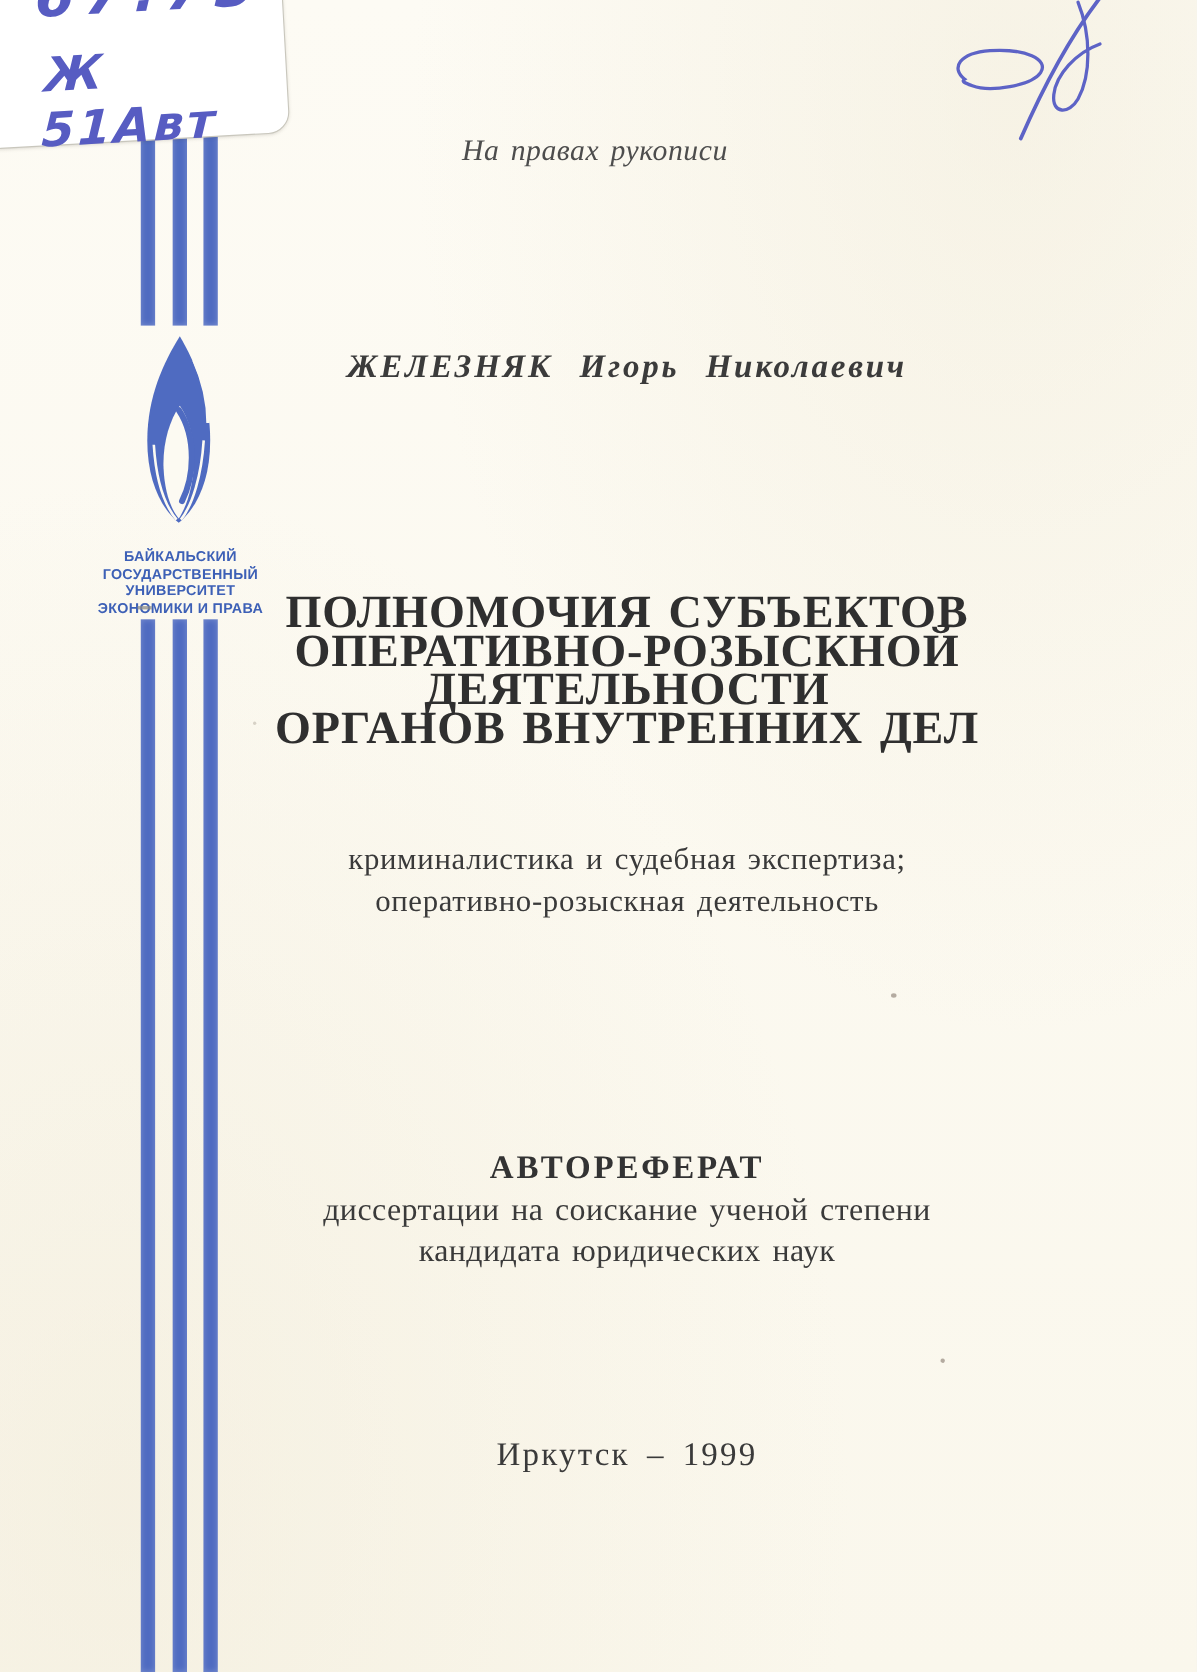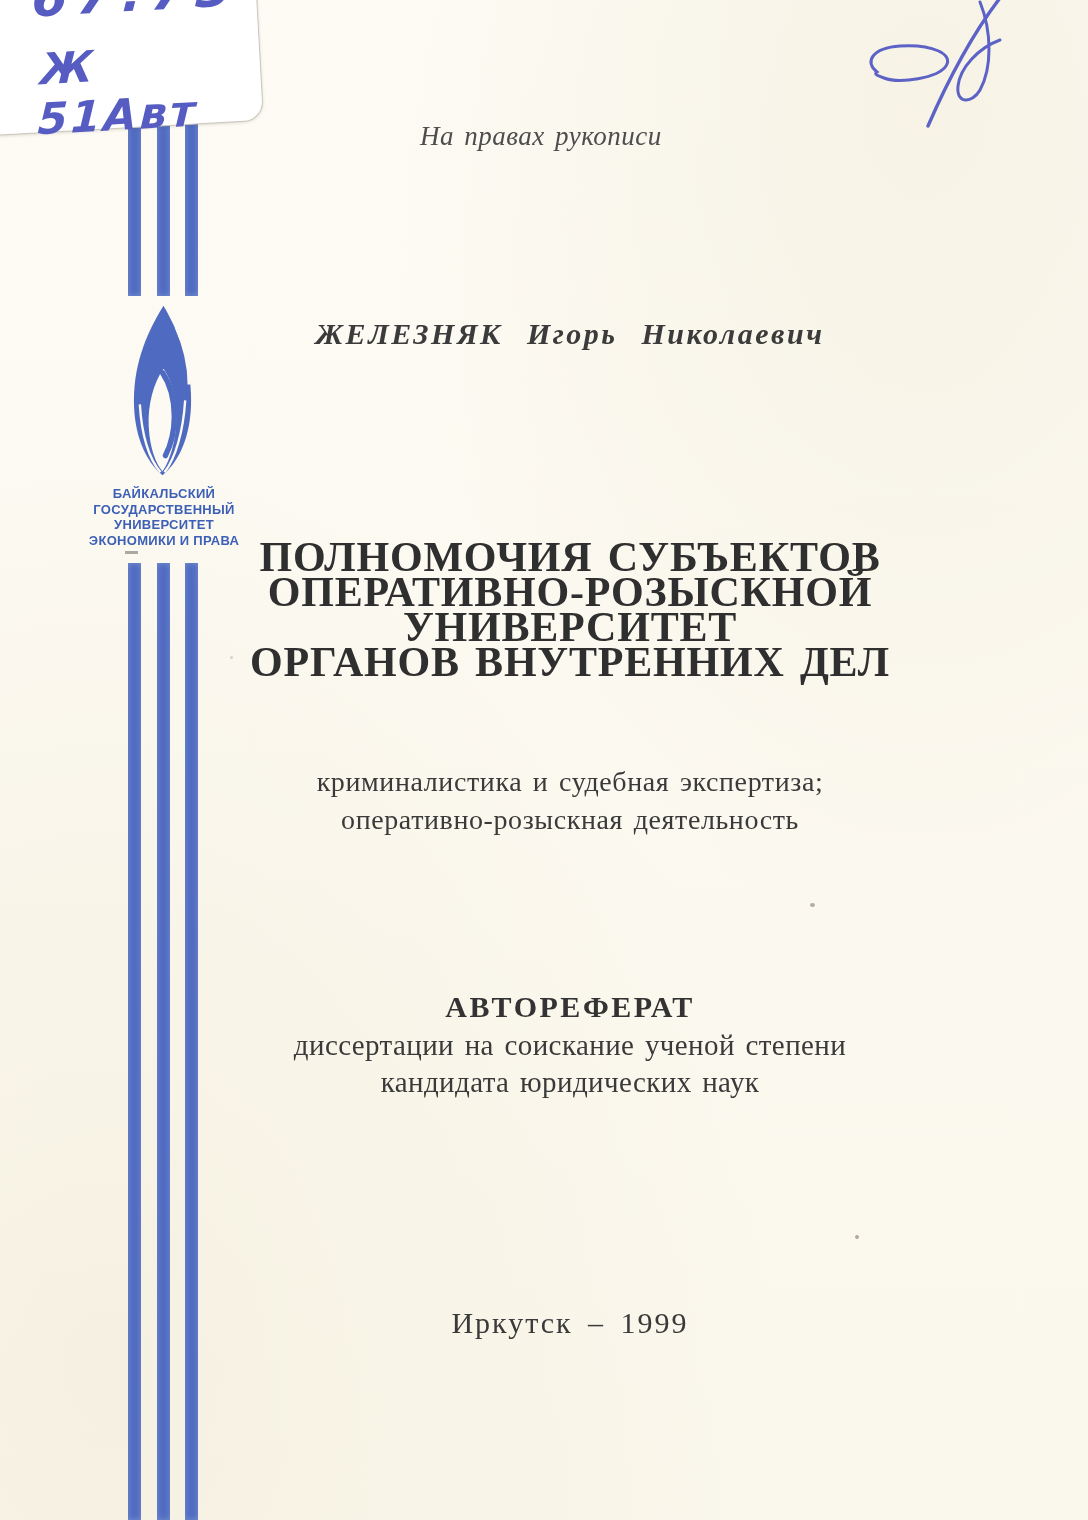--- a/index.html
+++ b/index.html
@@ -13,21 +13,21 @@
     font-family:"Liberation Serif", serif;color:#383838;
   }
   
   .stripe{position:absolute;width:13px;background:#4f6bc1;box-shadow:inset 0 0 6px rgba(255,255,255,.25);}
   .stripe.s1{left:128px;} .stripe.s2{left:157px;} .stripe.s3{left:185px;}
   .stripes-top .stripe{top:96px;height:200px;}
   .stripes-bottom .stripe{top:563px;height:957px;}
   
   .flame{position:absolute;left:127px;top:303px;}
   .univ-name{
-    position:absolute;left:78px;top:486px;width:172px;text-align:center;
+    position:absolute;left:78px;top:498px;width:172px;text-align:center;
     font-family:"Liberation Sans", sans-serif;font-weight:700;
     font-size:13px;line-height:15.5px;color:#3d60b6;letter-spacing:.3px;
   }
   .logo-dash{position:absolute;left:125px;top:551px;width:13px;height:3px;background:#8e8e88;opacity:.75;}
   
   .sticker{
     position:absolute;left:-14px;top:-16px;width:268px;height:150px;
     background:#ffffff;border:1px solid #c9c7bd;border-radius:0 0 20px 6px;
     transform:rotate(-3.2deg);transform-origin:left top;
     box-shadow:0 1px 3px rgba(90,85,70,.18);z-index:3;
@@ -43,21 +43,21 @@
     position:absolute;top:121px;left:420px;width:548px;text-align:left;
     font-style:italic;font-size:27px;color:#4d4d4d;letter-spacing:.5px;word-spacing:3px;
   }
   .col{position:absolute;left:130px;width:880px;text-align:center;}
   .author{top:305px;font-weight:700;font-style:italic;font-size:30px;
     letter-spacing:2.5px;word-spacing:14px;color:#3b3b3b;margin-top:12px;}
   .title{top:540px;font-weight:700;font-size:42px;line-height:35px;
     letter-spacing:.8px;color:#2f2f2f;word-spacing:4px;}
   .spec{top:763px;font-size:28px;line-height:38px;color:#3a3a3a;letter-spacing:.6px;word-spacing:3px;}
   .spec .b{font-weight:700;}
-  .abs{top:988px;font-size:29px;line-height:37px;color:#3a3a3a;letter-spacing:.4px;word-spacing:3px;}
+  .abs{top:1043px;font-size:29px;line-height:37px;color:#3a3a3a;letter-spacing:.4px;word-spacing:3px;}
   .abs .head{font-weight:700;font-size:30px;letter-spacing:2.5px;display:block;margin-bottom:2px;color:#333;}
   .city{top:1306px;font-size:30px;letter-spacing:2px;word-spacing:6px;color:#3a3a3a;}
   
   .speck{position:absolute;border-radius:50%;background:rgba(122,108,96,.55);}
   .speck.a{left:810px;top:903px;width:5px;height:4px;}
   .speck.b{left:855px;top:1235px;width:4px;height:4px;transform:rotate(30deg);}
   .speck.c{left:230px;top:656px;width:3px;height:3px;opacity:.5;}
 </style>
 </head>
 <body>
@@ -109,21 +109,21 @@
       </g>
     </svg>
   </div>
 
   <div class="note">На правах рукописи</div>
 
   <div class="col author">ЖЕЛЕЗНЯК Игорь Николаевич</div>
 
   <div class="col title">
     <div>ПОЛНОМОЧИЯ СУБЪЕКТОВ</div>
-    <div>ОПЕРАТИВНО-РОЗЫСКНОЙ УНИВЕРСИТЕТ</div>
+    <div>ОПЕРАТИВНО-РОЗЫСКНОЙ ДЕЯТЕЛЬНОСТИ</div>
     <div>ОРГАНОВ ВНУТРЕННИХ ДЕЛ</div>
   </div>
 
   <div class="col spec">
     <div>криминалистика и судебная экспертиза;</div>
     <div>оперативно-розыскная деятельность</div>
   </div>
 
   <div class="col abs">
     <span class="head">АВТОРЕФЕРАТ</span>

